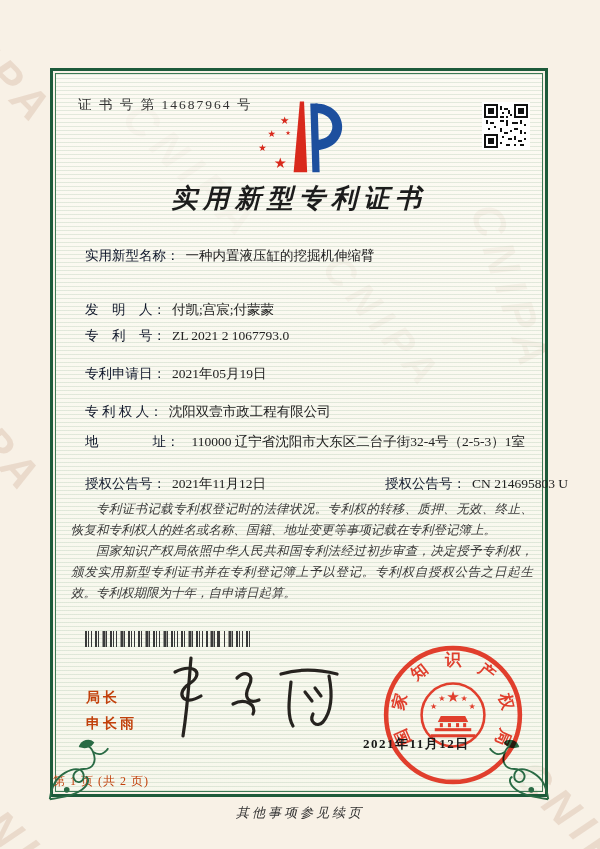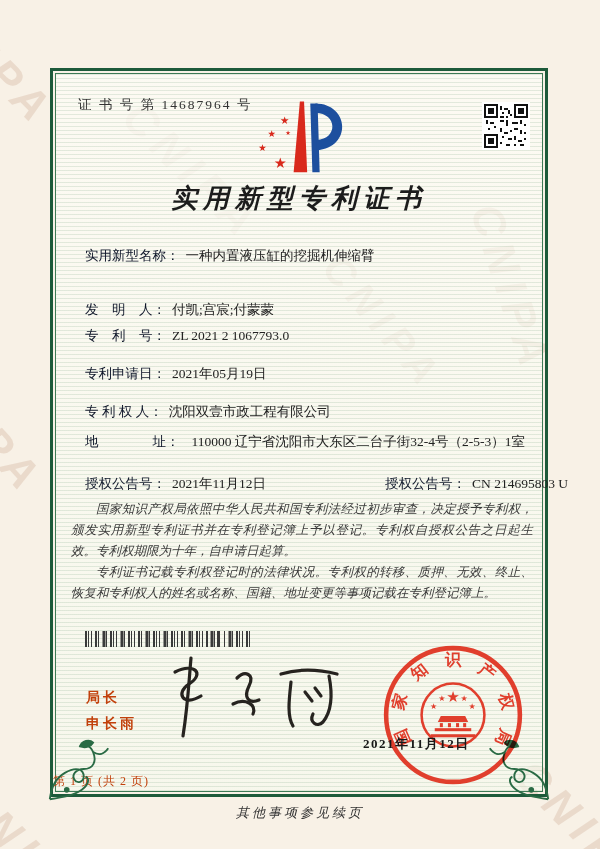--- a/index.html
+++ b/index.html
@@ -190,22 +190,22 @@
         <span class="flabel">授权公告号：</span>
         <span class="fvalue">2021年11月12日</span>
       </div>
       <div class="pair2">
         <span class="flabel">授权公告号：</span>
         <span class="fvalue">CN 214695803 U</span>
       </div>
     </div>
 
     <div class="body-text">
+      <p>专利证书记载专利权登记时的法律状况。专利权的转移、质押、无效、终止、恢复和专利权人的姓名或名称、国籍、地址变更等事项记载在专利登记簿上。</p>
       <p>国家知识产权局依照中华人民共和国专利法经过初步审查，决定授予专利权，颁发实用新型专利证书并在专利登记簿上予以登记。专利权自授权公告之日起生效。专利权期限为十年，自申请日起算。</p>
-      <p>专利证书记载专利权登记时的法律状况。专利权的转移、质押、无效、终止、恢复和专利权人的姓名或名称、国籍、地址变更等事项记载在专利登记簿上。</p>
     </div>
 
     <svg class="barcode" width="168" height="16" viewBox="0 0 168 16">
       <g stroke="#3a3a3a">
         <path stroke-width="1" d="M4.5,0V16 M7.5,0V16 M14.5,0V16 M22.5,0V16 M29.5,0V16 M32.5,0V16 M40.5,0V16 M47.5,0V16 M50.5,0V16 M57.5,0V16 M65.5,0V16 M72.5,0V16 M75.5,0V16 M83.5,0V16 M90.5,0V16 M93.5,0V16 M100.5,0V16 M108.5,0V16 M115.5,0V16 M118.5,0V16 M130.5,0V16 M133.5,0V16 M140.5,0V16 M148.5,0V16 M155.5,0V16 M158.5,0V16 M165.5,0V16"></path>
         <path stroke-width="2" d="M2,0V16 M12,0V16 M27,0V16 M45,0V16 M55,0V16 M70,0V16 M88,0V16 M98,0V16 M113,0V16 M123,0V16 M135,0V16 M153,0V16 M163,0V16"></path>
         <path stroke-width="3" d="M20,0V16 M38,0V16 M63,0V16 M81,0V16 M106,0V16 M128,0V16 M146,0V16"></path>
       </g>
     </svg>
 

